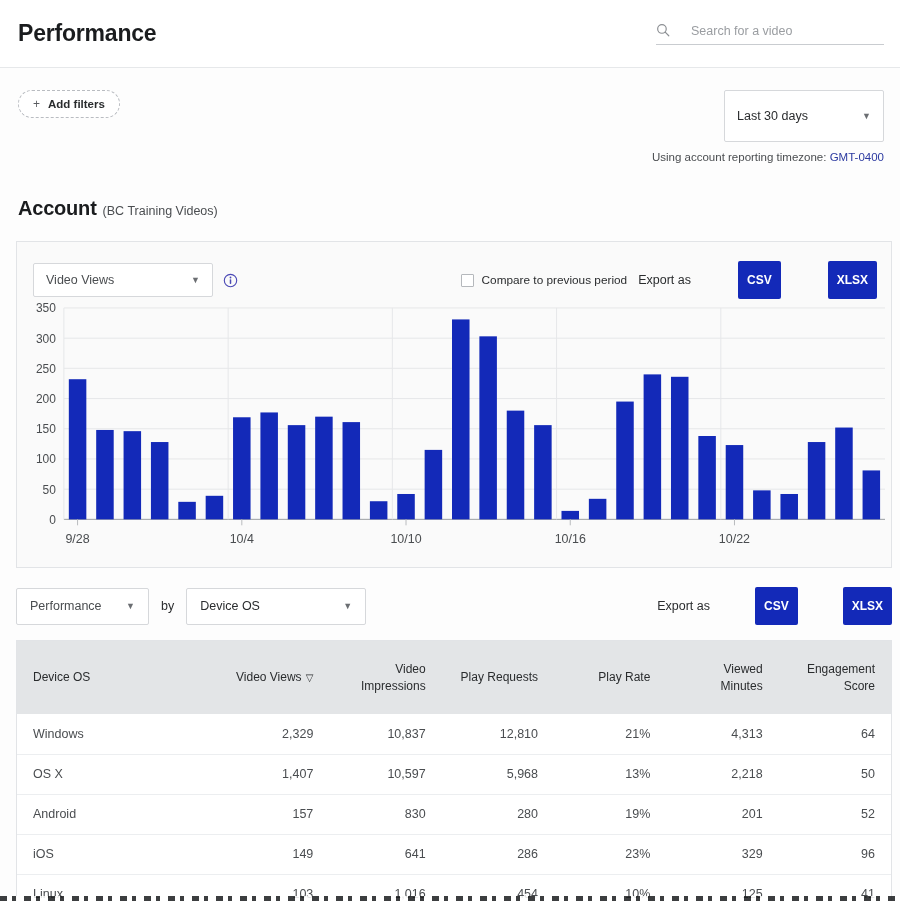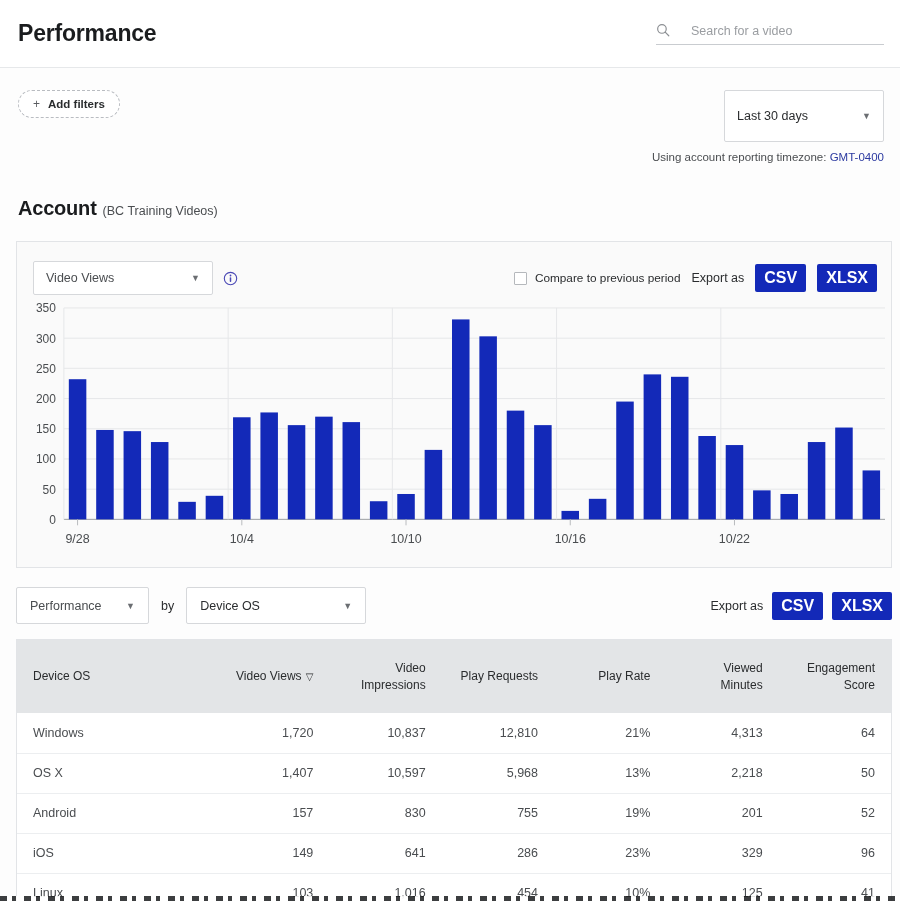--- a/index.html
+++ b/index.html
@@ -87,24 +87,24 @@
   .info-icon { width: 15px; height: 15px; }
   .chart-head-right { display: flex; align-items: center; gap: 11px; }
   .cmp { display: flex; align-items: center; gap: 8px; font-size: 11.8px; color: #2a2c2e; }
   .cbox {
     width: 13px; height: 13px; border: 1px solid #b5b8bc; background: #fff;
     border-radius: 1px; cursor: pointer;
   }
   .export-label { font-size: 12.5px; color: #2a2c2e; }
   .xbtn {
     display: inline-flex; align-items: center; justify-content: center;
-    height: 28px; padding: 0 9px;
+    height: 38px; padding: 0 9px;
     background: #1329b8; color: #ffffff;
-    font-size: 16px; font-weight: bold; border: 0; border-radius: 2px;
-    cursor: pointer; font-family: "Liberation Sans", sans-serif;
+    font-size: 12px; font-weight: bold; border: 0; border-radius: 2px;
+    cursor: pointer; font-family: "Liberation Sans", sans-serif; margin-left: 36px;
   }
 
   
   .plot-area { position: absolute; left: 0; top: 58px; right: 0; bottom: 0; }
   .plot-svg { display: block; width: 100%; height: 100%; }
 
   
   .table-controls {
     margin: 19px 8px 0 16px;
     display: flex; align-items: center; justify-content: space-between;
@@ -315,41 +315,41 @@
               <th>Video Impressions</th>
               <th>Play Requests</th>
               <th>Play Rate</th>
               <th>Viewed Minutes</th>
               <th>Engagement Score</th>
             </tr>
         </thead>
         <tbody id="tbody">
             <tr>
               <td class="col-name">Windows</td>
-              <td>1,720</td>
+              <td>2,329</td>
               <td>10,837</td>
               <td>12,810</td>
               <td>21%</td>
               <td>4,313</td>
               <td>64</td>
             </tr>
             <tr>
               <td class="col-name">OS X</td>
               <td>1,407</td>
               <td>10,597</td>
               <td>5,968</td>
               <td>13%</td>
               <td>2,218</td>
               <td>50</td>
             </tr>
             <tr>
               <td class="col-name">Android</td>
               <td>157</td>
               <td>830</td>
-              <td>755</td>
+              <td>280</td>
               <td>19%</td>
               <td>201</td>
               <td>52</td>
             </tr>
             <tr>
               <td class="col-name">iOS</td>
               <td>149</td>
               <td>641</td>
               <td>286</td>
               <td>23%</td>

